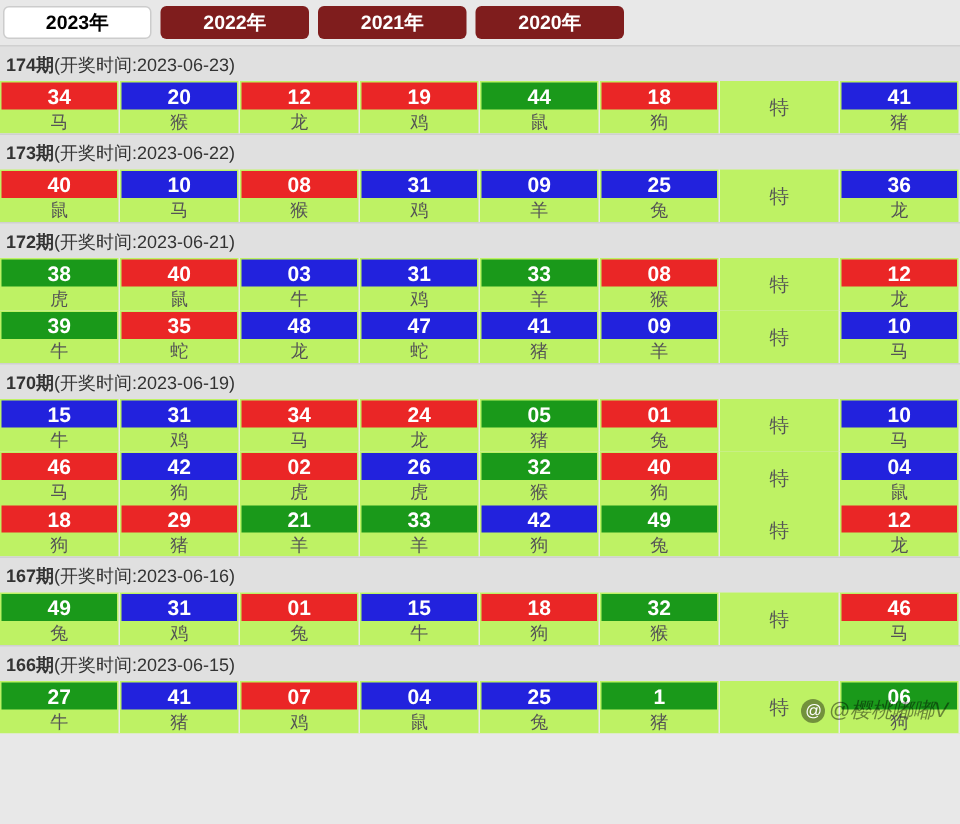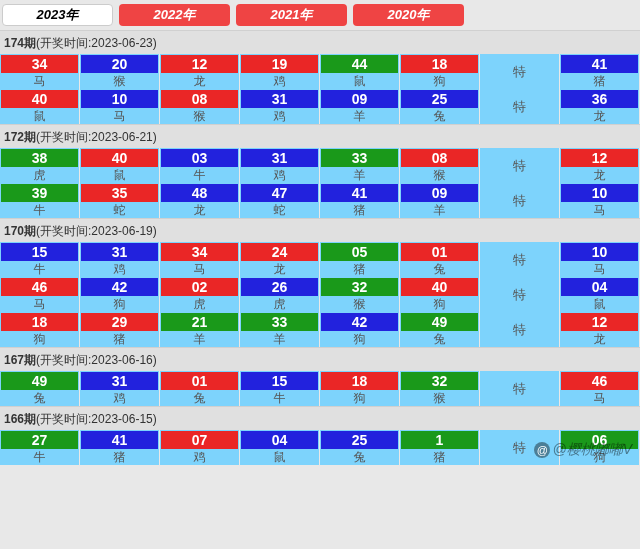--- a/index.html
+++ b/index.html
@@ -12,58 +12,57 @@
     position: relative;
   }
   .tabs {
     display: flex;
     padding: 4px 2px;
     gap: 6px;
     background: #e8e8e8;
   }
   .tab {
     flex: 0 0 auto;
-    width: 111px;
+    width: 99px;
     height: 22px;
     line-height: 22px;
     text-align: center;
     font-size: 13px;
     font-weight: bold;
     border-radius: 4px;
     cursor: pointer;
-    font-style: italic;
   }
   .tab.active {
     background: #ffffff;
     color: #000000;
     border: 1px solid #cccccc;
     box-sizing: border-box;
     line-height: 20px;
   }
   .tab.inactive {
-    background: #ef4444;
+    background: #7f1d1d;
     color: #ffffff;
   }
   .period {
     margin-top: 0;
   }
   .period-header {
     background: #e0e0e0;
     color: #333333;
     font-size: 12px;
     padding: 4px 12px 2px 4px;
     border-top: 1px solid #d0d0d0;
   }
   .period-header b {
     font-weight: bold;
   }
   .row {
     display: flex;
     align-items: stretch;
-    background: #7dd3fc;
+    background: #bef264;
   }
   .cell {
     flex: 1;
     text-align: center;
     border-right: 1px solid #e8e8e8;
     display: flex;
     flex-direction: column;
   }
   .num {
     color: #ffffff;
@@ -154,20 +153,21 @@
           <div class="zodiac">狗</div>
         </div>
         <div class="special">特</div>
         <div class="cell">
           <div class="num blue">41</div>
           <div class="zodiac">猪</div>
         </div>
       </div>
     </div>
     <div class="period">
+      <div class="period-header"><b>173期</b>(开奖时间:2023-06-22)</div>
       <div class="row">
         <div class="cell">
           <div class="num red">40</div>
           <div class="zodiac">鼠</div>
         </div>
         <div class="cell">
           <div class="num blue">10</div>
           <div class="zodiac">马</div>
         </div>
         <div class="cell">

